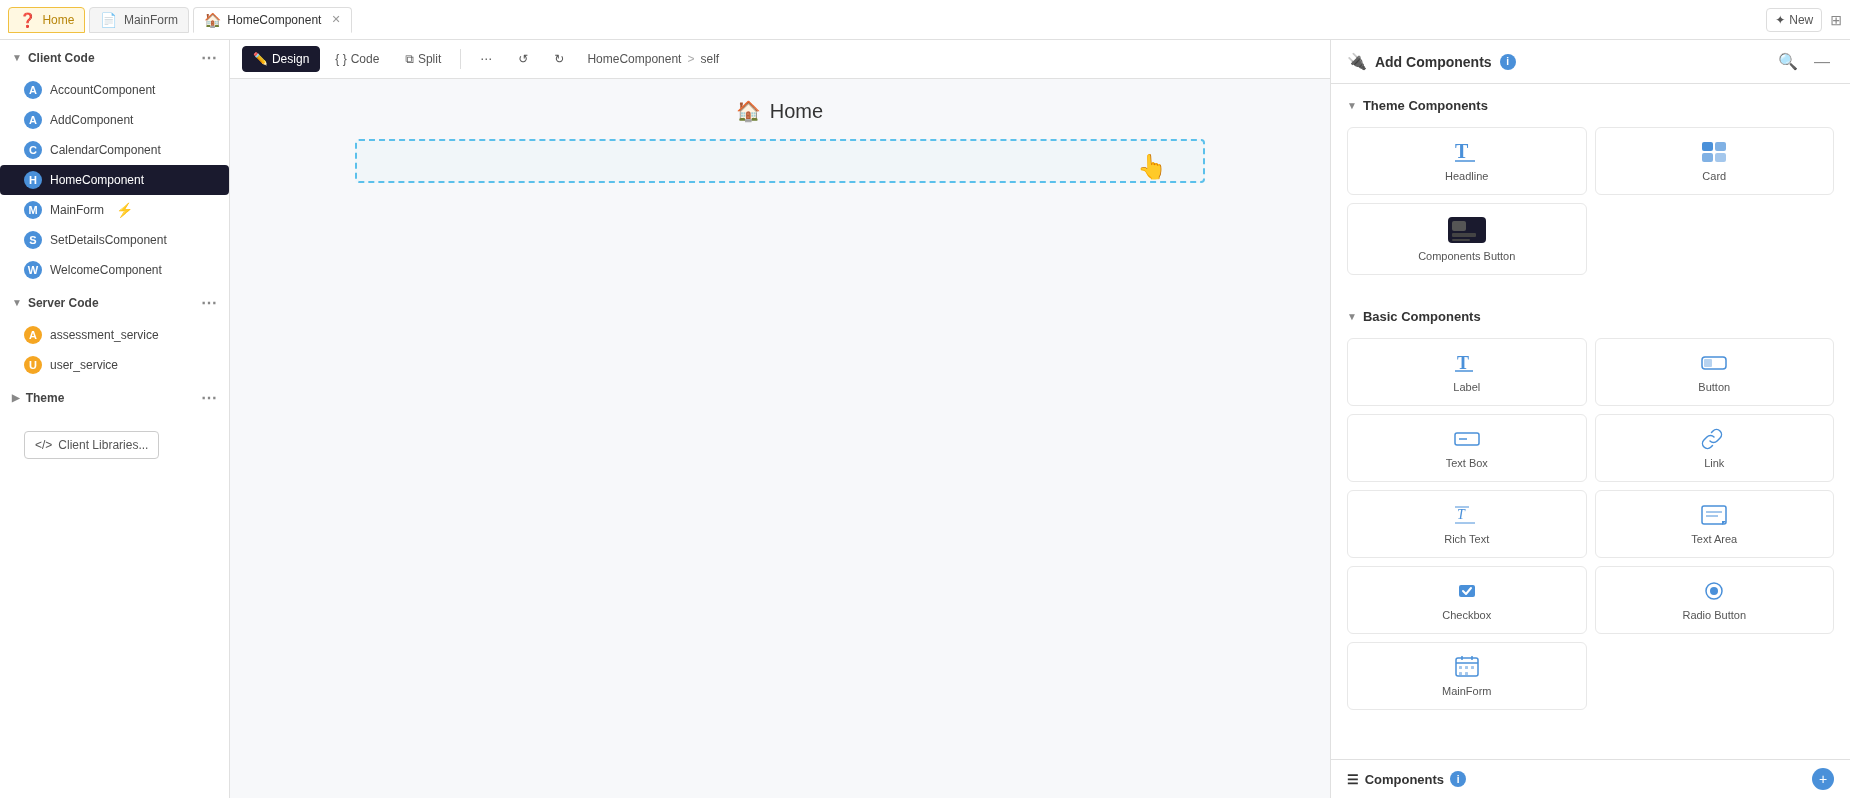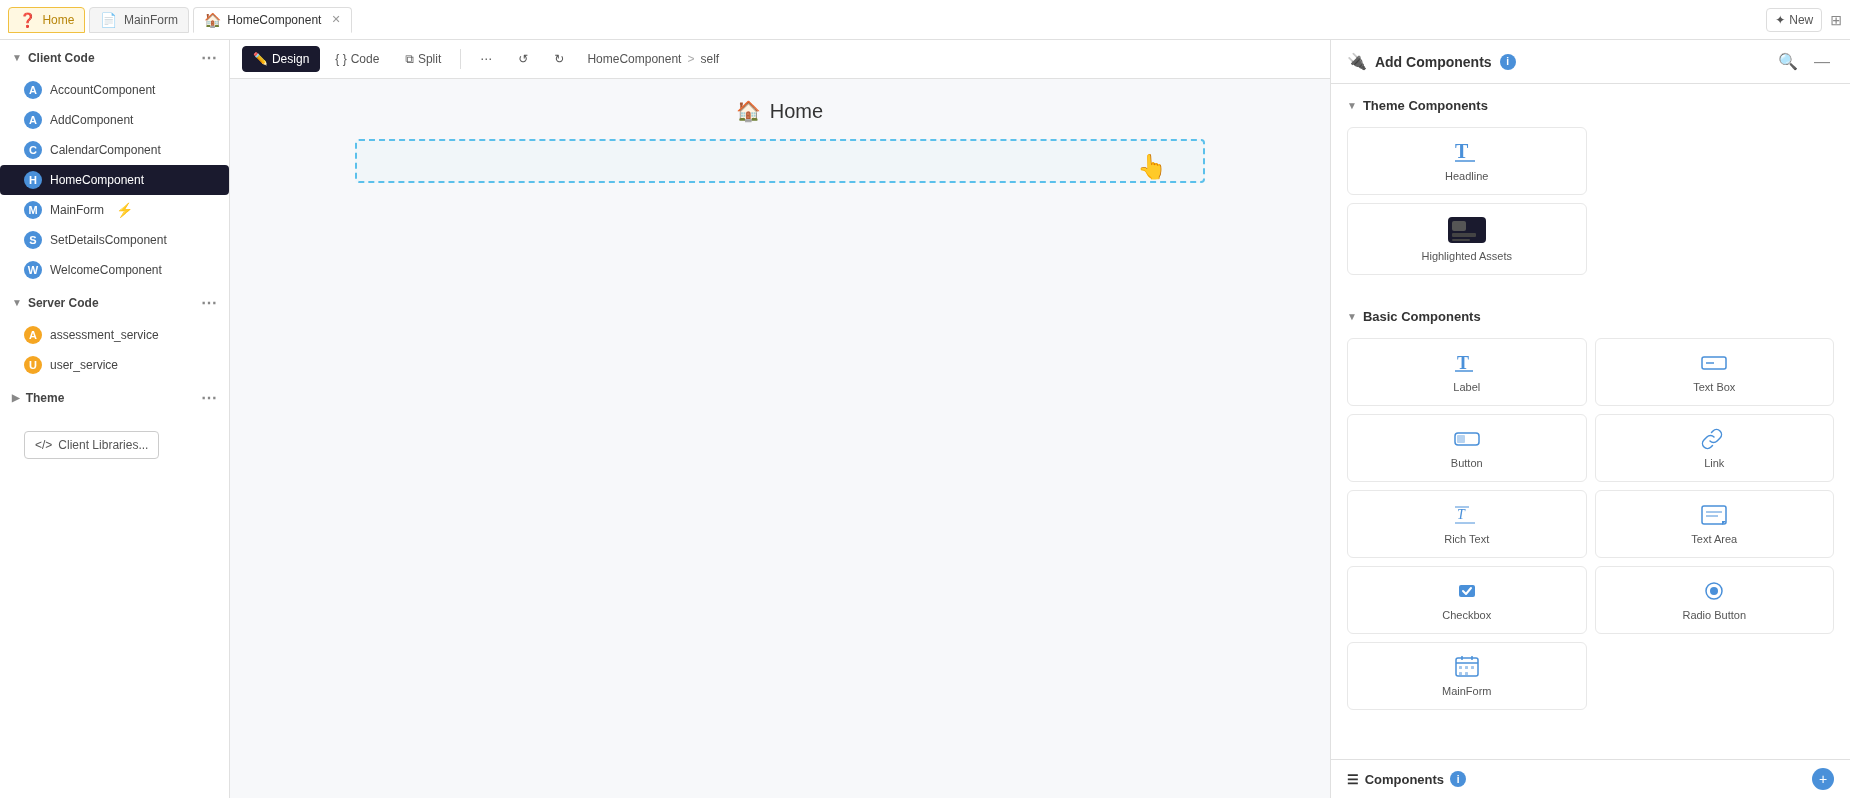--- a/index.html
+++ b/index.html
@@ -248,31 +248,42 @@
           <div class="comp-item">
             <div class="comp-icon">
               <svg width="28" height="24" viewBox="0 0 28 24" fill="none">
                 <text x="2" y="18" font-size="20" font-weight="bold" font-family="serif" fill="#4a90d9">T</text>
                 <line x1="2" y1="21" x2="22" y2="21" stroke="#4a90d9" stroke-width="1.5"></line>
               </svg>
             </div>
             <span class="comp-label">Headline</span>
           </div>
 
+          <div class="comp-item">
+            <div class="comp-icon">
+              <svg width="28" height="24" viewBox="0 0 28 24" fill="none">
+                <rect x="2" y="2" width="11" height="9" rx="2" fill="#4a90d9"></rect>
+                <rect x="15" y="2" width="11" height="9" rx="2" fill="#4a90d9" opacity="0.7"></rect>
+                <rect x="2" y="13" width="11" height="9" rx="2" fill="#4a90d9" opacity="0.7"></rect>
+                <rect x="15" y="13" width="11" height="9" rx="2" fill="#4a90d9" opacity="0.5"></rect>
+              </svg>
+            </div>
+            <span class="comp-label">Card</span>
+          </div>
 
           <div class="comp-item" style="grid-column: 1; position:relative;">
             <div class="comp-icon">
               <svg width="40" height="28" viewBox="0 0 40 28">
                 <rect x="1" y="1" width="38" height="26" rx="4" fill="#1a1a2e"></rect>
                 <rect x="5" y="5" width="14" height="10" rx="2" fill="#555"></rect>
                 <rect x="5" y="17" width="24" height="4" rx="1" fill="#444"></rect>
                 <rect x="5" y="23" width="18" height="2" rx="1" fill="#444"></rect>
               </svg>
             </div>
-            <span class="comp-label">Highlighted Assets</span>
+            <span class="comp-label">Components Button</span>
           </div>
         </div>
       </div>
 
       <div class="comp-section">
         <div class="comp-section-header">
           <span class="chevron-down">▼</span>
           <span>Basic Components</span>
         </div>
         <div class="comp-grid">
@@ -283,35 +294,35 @@
                 <text x="4" y="18" font-size="18" font-weight="bold" font-family="serif" fill="#4a90d9">T</text>
                 <line x1="2" y1="20" x2="20" y2="20" stroke="#4a90d9" stroke-width="1.5"></line>
               </svg>
             </div>
             <span class="comp-label">Label</span>
           </div>
 
           <div class="comp-item">
             <div class="comp-icon">
               <svg width="28" height="24" viewBox="0 0 28 24" fill="none">
+                <rect x="2" y="6" width="24" height="12" rx="3" fill="none" stroke="#4a90d9" stroke-width="1.5"></rect>
+                <rect x="4" y="8" width="8" height="8" rx="1" fill="#4a90d9" opacity="0.4"></rect>
+              </svg>
+            </div>
+            <span class="comp-label">Button</span>
+          </div>
+
+          <div class="comp-item">
+            <div class="comp-icon">
+              <svg width="28" height="24" viewBox="0 0 28 24" fill="none">
                 <rect x="2" y="6" width="24" height="12" rx="2" fill="none" stroke="#4a90d9" stroke-width="1.5"></rect>
                 <line x1="6" y1="12" x2="14" y2="12" stroke="#4a90d9" stroke-width="1.5"></line>
               </svg>
             </div>
             <span class="comp-label">Text Box</span>
-          </div>
-
-          <div class="comp-item">
-            <div class="comp-icon">
-              <svg width="28" height="24" viewBox="0 0 28 24" fill="none">
-                <rect x="2" y="6" width="24" height="12" rx="3" fill="none" stroke="#4a90d9" stroke-width="1.5"></rect>
-                <rect x="4" y="8" width="8" height="8" rx="1" fill="#4a90d9" opacity="0.4"></rect>
-              </svg>
-            </div>
-            <span class="comp-label">Button</span>
           </div>
 
           <div class="comp-item">
             <div class="comp-icon">
               <svg width="28" height="24" viewBox="0 0 28 24" fill="none">
                 <path d="M10 14a5 5 0 0 0 7.07 0l3-3a5 5 0 0 0-7.07-7.07l-1.5 1.5" stroke="#4a90d9" stroke-width="1.5" stroke-linecap="round"></path>
                 <path d="M14 10a5 5 0 0 0-7.07 0l-3 3a5 5 0 0 0 7.07 7.07l1.5-1.5" stroke="#4a90d9" stroke-width="1.5" stroke-linecap="round"></path>
               </svg>
             </div>
             <span class="comp-label">Link</span>

